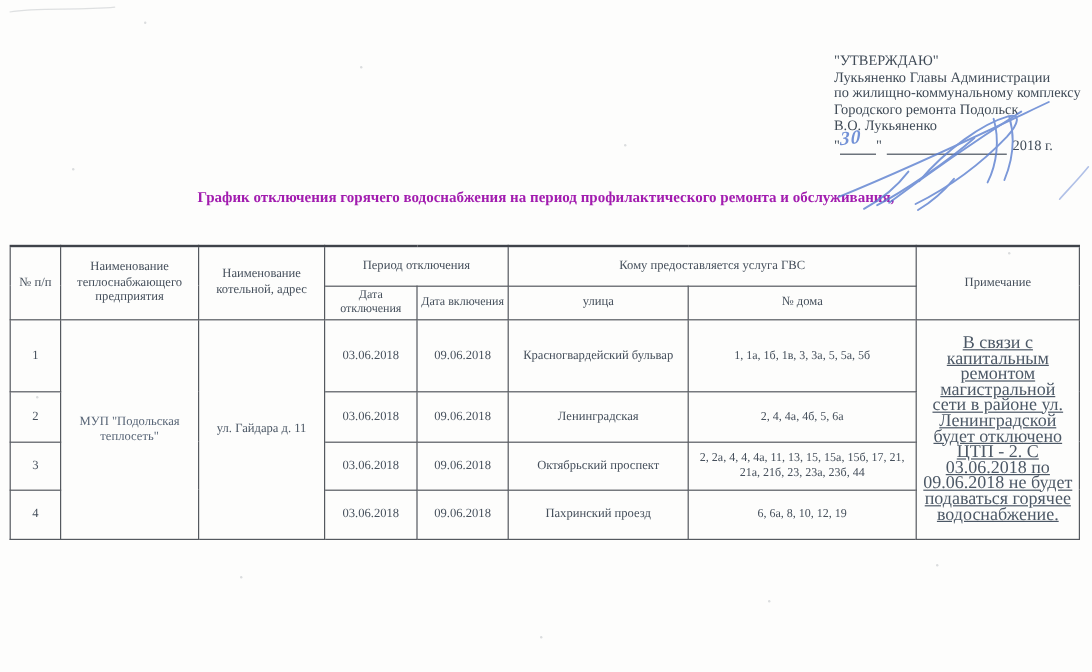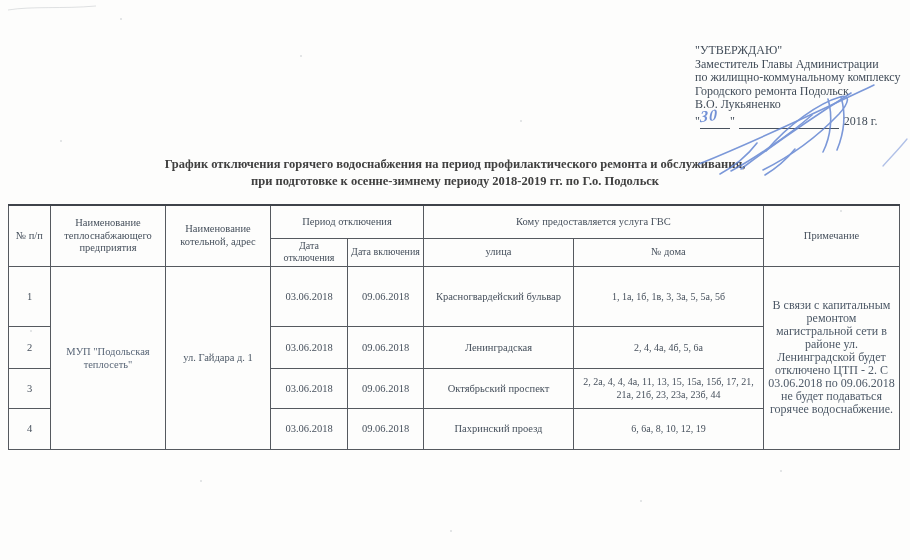--- a/index.html
+++ b/index.html
@@ -24,21 +24,21 @@
   .hw-day{
     position:absolute;left:5px;top:-6px;
     font-size:16px;font-style:italic;font-weight:bold;
     color:#5b7fd0;transform:rotate(-7deg) skewX(-8deg);
     letter-spacing:1px;opacity:.85;
   }
   
   .doc-title{
     position:absolute;left:0;top:156px;width:100%;
     text-align:center;font-weight:bold;font-size:12.5px;
-    line-height:17px;color:#404040;
+    line-height:17px;color:#a21caf;
   }
   
   table.schedule{
     position:absolute;left:8px;top:204px;
     border-collapse:collapse;table-layout:fixed;
     font-size:10.5px;color:#46505c;
   }
   table.schedule,
   table.schedule th,
   table.schedule td{border:1px solid #55595f;}
@@ -49,21 +49,21 @@
   }
   table.schedule td{
     text-align:center;vertical-align:middle;
     padding:1px 4px;line-height:13px;
   }
   tr.hr1{height:33px;} tr.hr2{height:25px;}
   tr.r1{height:60px;} tr.r2{height:42px;} tr.r3{height:40px;} tr.r4{height:41px;}
   td.num-cell{vertical-align:bottom;text-align:right;padding:0 3px 2px 0;font-size:10.5px;}
   td.company-cell{color:#596677;line-height:14px;}
   td.boiler-cell{color:#4c5866;}
-  td.note-cell{font-size:12px;line-height:13.5px;padding:0 7px;color:#4c5866;}
+  td.note-cell{font-size:15px;line-height:13.5px;padding:0 7px;color:#4c5866;text-decoration:underline;}
   td.houses-cell{font-size:10px;}
   td.date-cell{font-size:10.5px;}
   th.small-h{font-size:10px;margin-top:40px;}
   th.nowrap-h{white-space:nowrap;font-size:10px;}
   
   .footnote{
     position:absolute;left:8px;top:459px;
     font-size:10.8px;line-height:12.8px;color:#4d5865;
   }
   
@@ -72,33 +72,32 @@
   .speckle{position:absolute;width:2px;height:2px;border-radius:50%;
     background:#9aa0a7;opacity:.35;}
 </style>
 </head>
 <body>
 
 <div class="page">
 
   <div class="approval">
     <div>"УТВЕРЖДАЮ"</div>
-    <div>Заместитель Главы Администрации</div>
+    <div>Лукьяненко Главы Администрации</div>
     <div>по жилищно-коммунальному комплексу</div>
     <div>Городского ремонта Подольск</div>
     <div>В.О. Лукьяненко</div>
     <div class="date-line">
       <span>"</span><span class="blank blank-day"></span><span>"</span><span class="blank blank-month"></span><span>2018 г.</span>
       <span class="hw-day">30</span>
     </div>
   </div>
 
   <div class="doc-title">
     <div>График отключения горячего водоснабжения на период профилактического ремонта и обслуживания,</div>
-    <div>при подготовке к осенне-зимнему периоду 2018-2019 гг. по Г.о. Подольск</div>
   </div>
 
   <table class="schedule">
     <colgroup>
       <col style="width:42px">
         <col style="width:115px">
         <col style="width:105px">
       <col style="width:77px">
         <col style="width:76px">
         <col style="width:150px">
@@ -116,21 +115,21 @@
     </tr>
     <tr class="hr2">
       <th class="small-h">Дата отключения</th>
       <th class="nowrap-h">Дата включения</th>
       <th>улица</th>
       <th>№ дома</th>
     </tr>
     <tr class="r1">
       <td class="num-cell">1</td>
       <td rowspan="4" class="company-cell">МУП "Подольская теплосеть"</td>
-      <td rowspan="4" class="boiler-cell">ул. Гайдара д. 1</td>
+      <td rowspan="4" class="boiler-cell">ул. Гайдара д. 11</td>
       <td class="date-cell">03.06.2018</td>
       <td class="date-cell">09.06.2018</td>
       <td>Красногвардейский бульвар</td>
       <td class="houses-cell">1, 1а, 1б, 1в, 3, 3а, 5, 5а, 5б</td>
       <td rowspan="4" class="note-cell">В связи с капитальным ремонтом магистральной сети в районе ул. Ленинградской будет отключено ЦТП - 2. С 03.06.2018 по 09.06.2018 не будет подаваться горячее водоснабжение.</td>
     </tr>
     <tr class="r2">
       <td class="num-cell">2</td>
       <td class="date-cell">03.06.2018</td>
       <td class="date-cell">09.06.2018</td>

